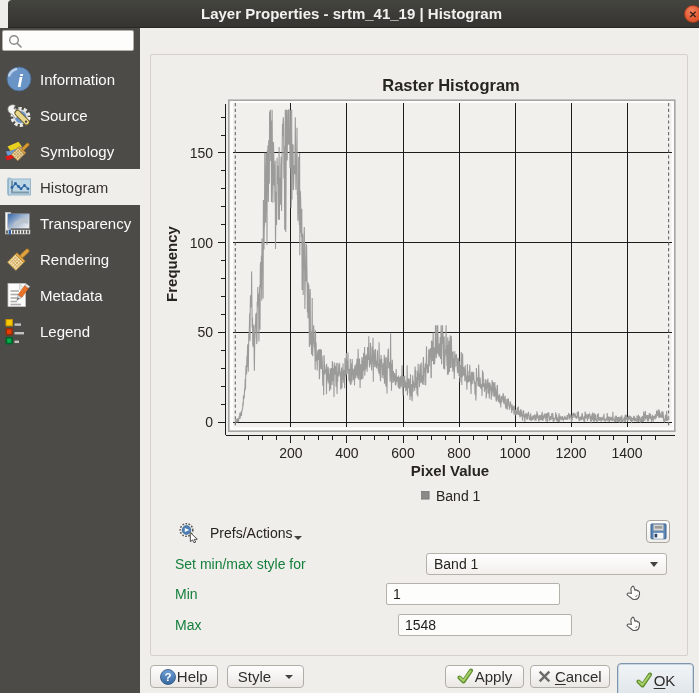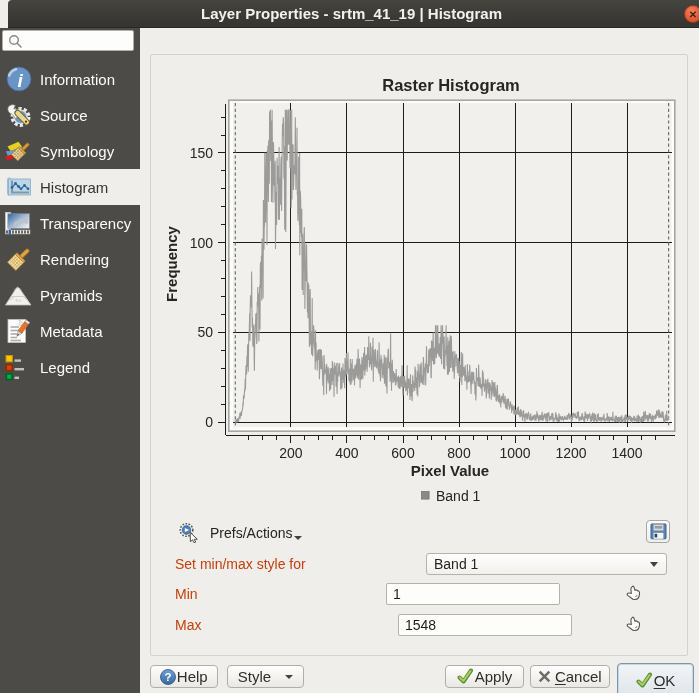--- a/index.html
+++ b/index.html
@@ -26,21 +26,21 @@
   border:1px solid #d5d2cd; border-radius:2px; }
 .chart { position:absolute; left:150px; top:54px; }
 svg text { font-family:"Liberation Sans", sans-serif; }
 .prefs { position:absolute; left:178px; top:522px; display:flex; align-items:center; }
 .prefs .t { font-size:14px; color:#27251f; margin-left:10px; }
 .prefs .ar { width:0; height:0; border-left:4px solid transparent; border-right:4px solid transparent;
   border-top:4.5px solid #43423e; margin-left:2px; margin-top:10px; }
 .savebtn { position:absolute; left:646px; top:520px; width:24px; height:23px;
   background:linear-gradient(#fefefe,#f1efec); border:1px solid #a9a69f; border-radius:4px;
   display:flex; align-items:center; justify-content:center; }
-.rowlbl { position:absolute; left:175px; font-size:14px; color:#c2410c; }
+.rowlbl { position:absolute; left:175px; font-size:14px; color:#15803d; }
 .combo { position:absolute; left:426px; top:553px; width:241px; height:22px;
   background:linear-gradient(#fefefe,#f2f0ed); border:1px solid #b5b2ab; border-radius:3px;
   font-size:14px; color:#27251f; line-height:20px; padding-left:7px; }
 .combo .ar { position:absolute; right:8px; top:8px; width:0; height:0;
   border-left:4.5px solid transparent; border-right:4.5px solid transparent; border-top:5px solid #43423e; }
 .input { position:absolute; left:386px; width:174px; height:22px; background:#fdfdfc;
   border:1px solid #b5b2ab; border-radius:2px; font-size:14px; color:#1c1c1a; line-height:20px; padding-left:6px; }
 .hand { position:absolute; left:626px; }
 .btn { position:absolute; height:23px; background:linear-gradient(#fefefe,#eae8e4);
   border:1px solid #b1aea7; border-radius:4px; display:flex; align-items:center; justify-content:center;
@@ -159,32 +159,20 @@
           <svg width="27" height="27" viewBox="0 0 27 27">
 <g transform="rotate(45 11 16)">
 <rect x="5.2" y="11" width="11.6" height="11" fill="#f0dca8" stroke="#c89b3f" stroke-width="0.9"></rect>
 <path d="M5.6 13.5 h10.8 M5.6 16 h10.8 M5.6 18.5 h10.8 M7.6 11.5 v10 M10 11.5 v10 M12.4 11.5 v10 M14.8 11.5 v10" stroke="#cfa55c" stroke-width="0.8"></path>
 <rect x="5.2" y="8.8" width="11.6" height="2.2" fill="#e3aa4c" stroke="#b8852e" stroke-width="0.7"></rect>
 <rect x="9.2" y="-1.5" width="3.6" height="10.3" rx="1.5" fill="#e2a43e" stroke="#b8801e" stroke-width="0.8"></rect>
 </g>
 </svg>
         </span>
         <span class="lbl">Rendering</span>
-      </div>
-<div class="item">
-        <span class="ic">
-          <svg width="27" height="27" viewBox="0 0 27 27">
-<path d="M12.5 4 L19 8.5 L22.5 12.5 L16 7.5 Z" fill="#4a4a48"></path>
-<path d="M8 8 L12.5 4 L17.5 8 L14 10 Z" fill="#6a6a68"></path>
-<path d="M0.5 23 L11 6.5 Q12.5 4.5 14.5 6.5 L26 23 Z" fill="#f0f0ee" stroke="#c2c2c0" stroke-width="0.8"></path>
-<path d="M6 14.5 h13 M4 18 L9 15.5 M19 15 l3.5 3" stroke="#c8c8c6" stroke-width="0.9" fill="none"></path>
-<path d="M10 18 q1.5 -2 3 0 q1 1.5 -0.5 2 Z M15 17 l2 2.5 h-3 Z" fill="#d4d4d2"></path>
-</svg>
-        </span>
-        <span class="lbl">Pyramids</span>
       </div>
 <div class="item">
         <span class="ic">
           <svg width="27" height="27" viewBox="0 0 27 27">
 <rect x="3" y="1.5" width="17.5" height="23" fill="#fdfdfd" stroke="#c4c4c2" stroke-width="0.8"></rect>
 <path d="M14.5 1.5 L20.5 7.5 L14.5 7.5 Z" fill="#e8e8e6" stroke="#c4c4c2" stroke-width="0.6"></path>
 <g stroke="#adadab" stroke-width="1.6">
 <line x1="5.5" y1="9" x2="14" y2="9"></line>
               <line x1="5.5" y1="12.5" x2="14" y2="12.5"></line>
               <line x1="5.5" y1="16" x2="15" y2="16"></line>

